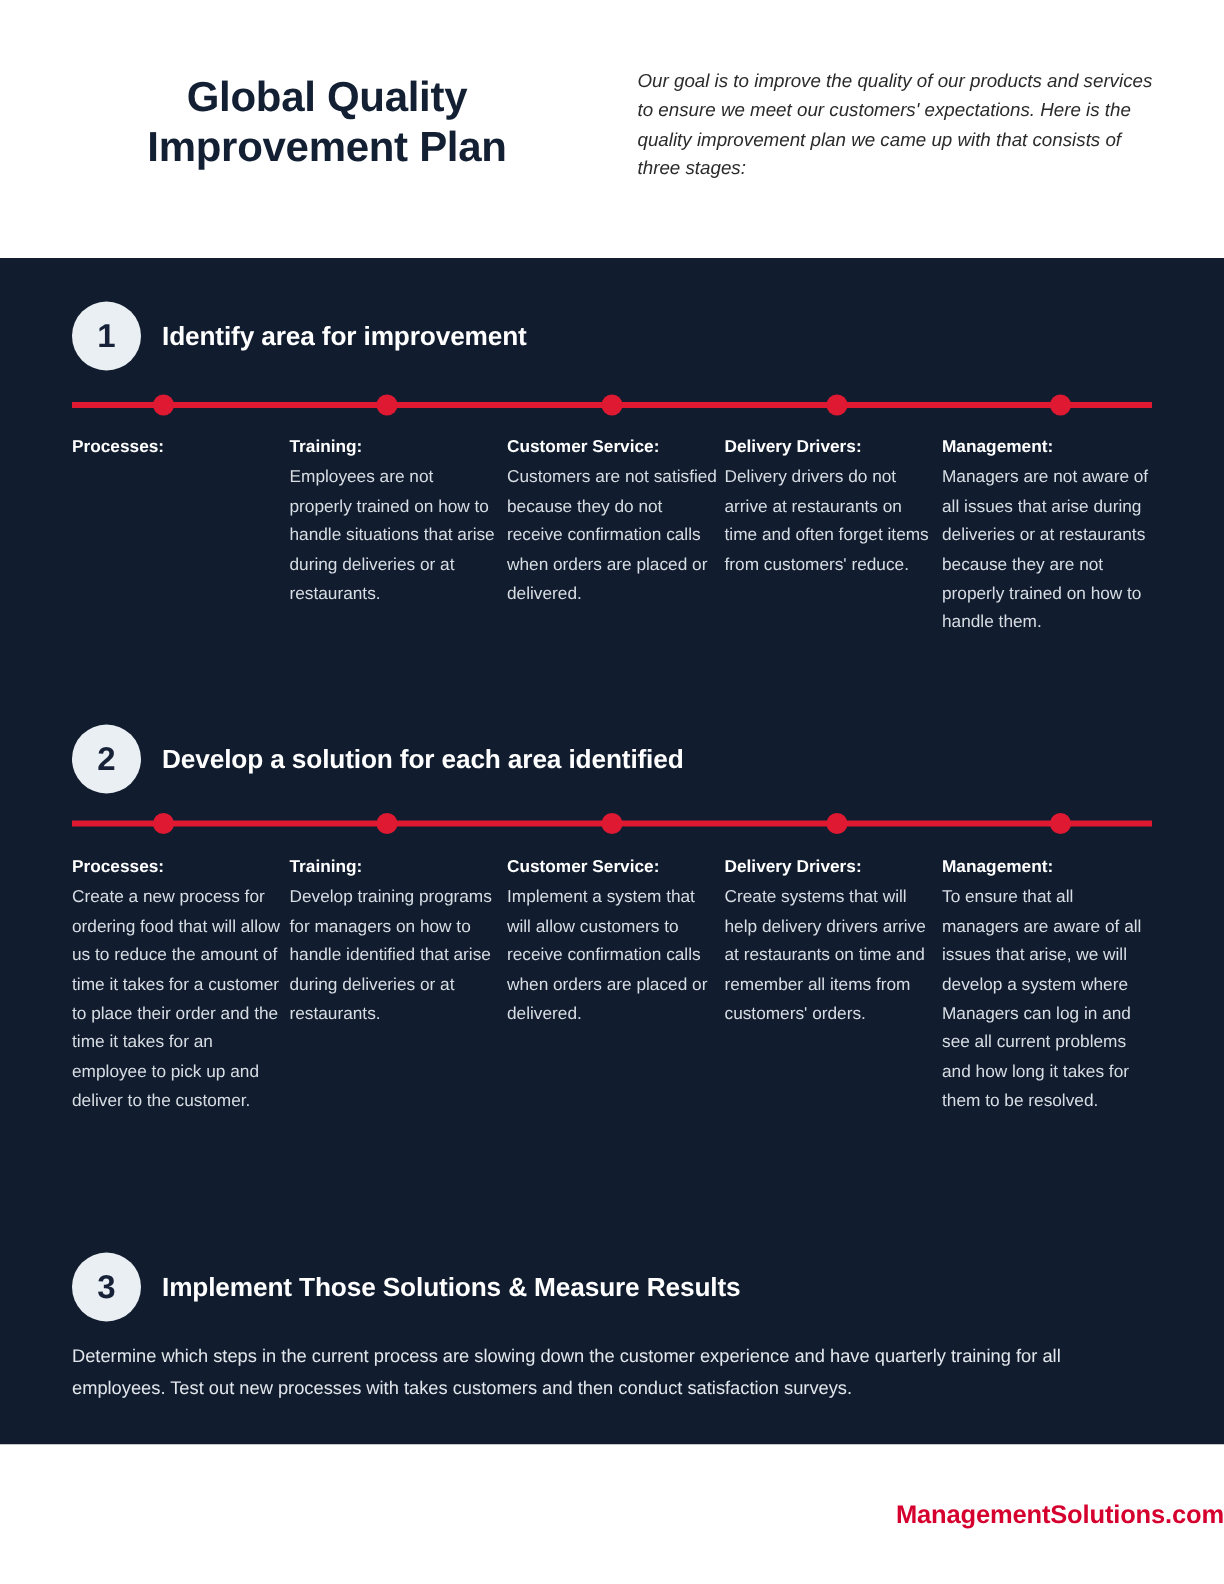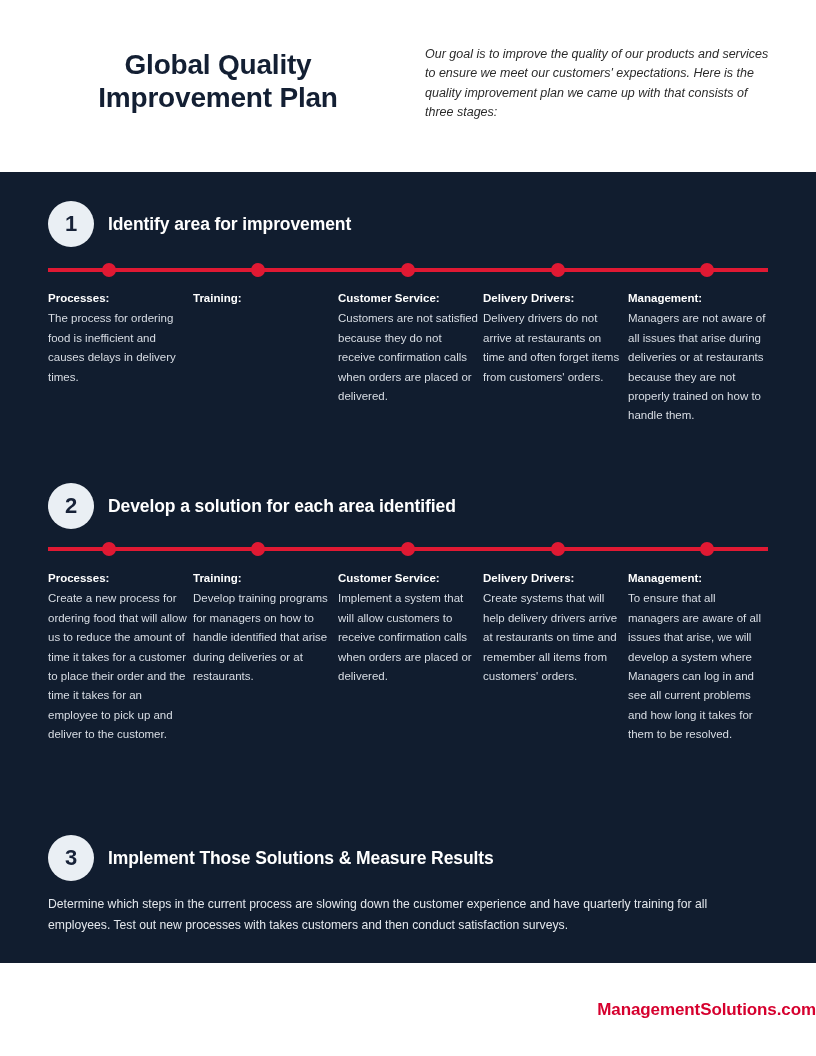--- a/index.html
+++ b/index.html
@@ -106,32 +106,32 @@
     <div class="timeline-line"></div>
     <div class="timeline-dot" style="left:54px;"></div>
     <div class="timeline-dot" style="left:203px;"></div>
     <div class="timeline-dot" style="left:353px;"></div>
     <div class="timeline-dot" style="left:503px;"></div>
     <div class="timeline-dot" style="left:652px;"></div>
   </div>
   <div class="cols" style="top:290px;">
     <div class="col">
       <div class="col-title">Processes:</div>
-      <div class="col-body">The process for ordering food is inefficient and causes delays in delivery times.</div>
     </div>
     <div class="col">
       <div class="col-title">Training:</div>
+      <div class="col-body">Employees are not properly trained on how to handle situations that arise during deliveries or at restaurants.</div>
     </div>
     <div class="col">
       <div class="col-title">Customer Service:</div>
       <div class="col-body">Customers are not satisfied because they do not receive confirmation calls when orders are placed or delivered.</div>
     </div>
     <div class="col">
       <div class="col-title">Delivery Drivers:</div>
-      <div class="col-body">Delivery drivers do not arrive at restaurants on time and often forget items from customers' orders.</div>
+      <div class="col-body">Delivery drivers do not arrive at restaurants on time and often forget items from customers' reduce.</div>
     </div>
     <div class="col">
       <div class="col-title">Management:</div>
       <div class="col-body">Managers are not aware of all issues that arise during deliveries or at restaurants because they are not properly trained on how to handle them.</div>
     </div>
   </div>
 
   <div class="stage-head" style="left:48px; top:483px;">
     <div class="stage-badge">2</div>
     <div class="stage-title">Develop a solution for each area identified</div>

